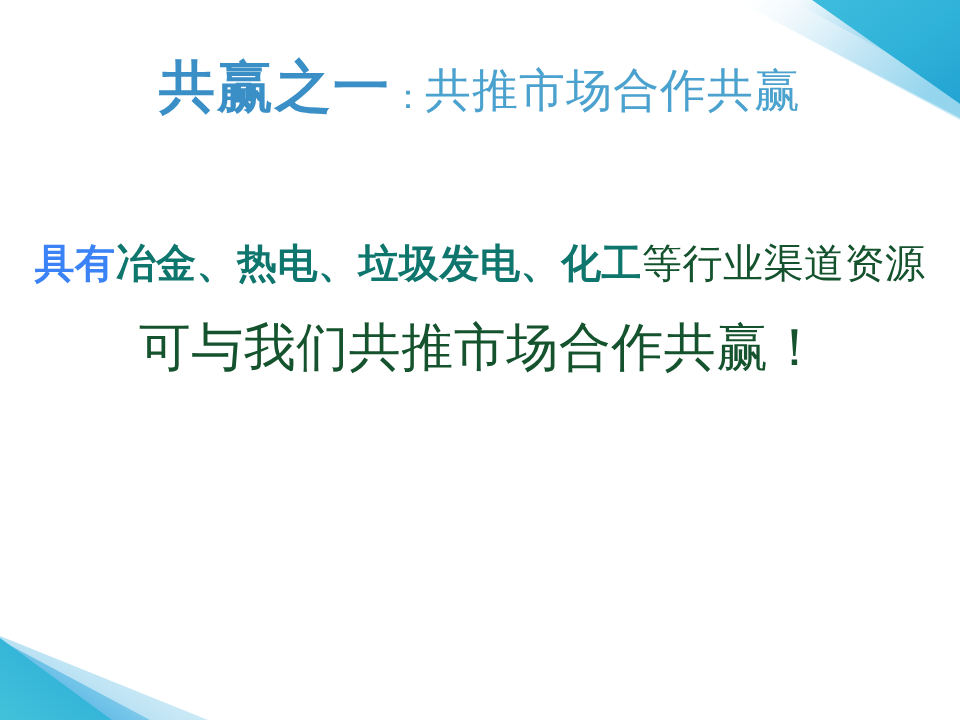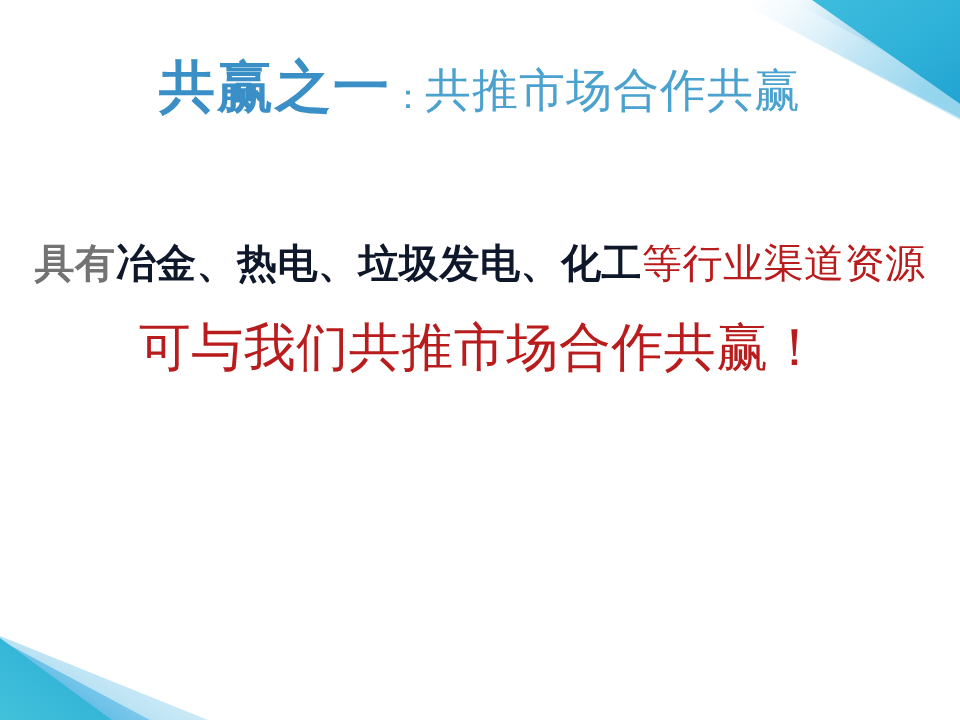--- a/index.html
+++ b/index.html
@@ -84,31 +84,31 @@
     font-family: "Liberation Sans", "DejaVu Sans", sans-serif;
   }
   .body-line-1 {
     font-size: 40px;
     margin-bottom: 38px;
   }
   .body-line-2 {
     font-size: 52px;
   }
   .t-black-bold {
-    color: #737373;
+    color: #3b82f6;
     font-weight: bold;
     letter-spacing: 0.5px;
   }
   .t-red-bold {
-    color: #0f172a;
+    color: #0f766e;
     font-weight: bold;
     letter-spacing: 0.5px;
   }
   .t-black {
-    color: #b91c1c;
+    color: #14532d;
     font-weight: normal;
     letter-spacing: 0.5px;
   }
 </style>
 </head>
 <body>
 
 <div id="slide">
 
   <svg class="deco-layer" viewBox="0 0 960 720" width="960" height="720" preserveAspectRatio="none">

